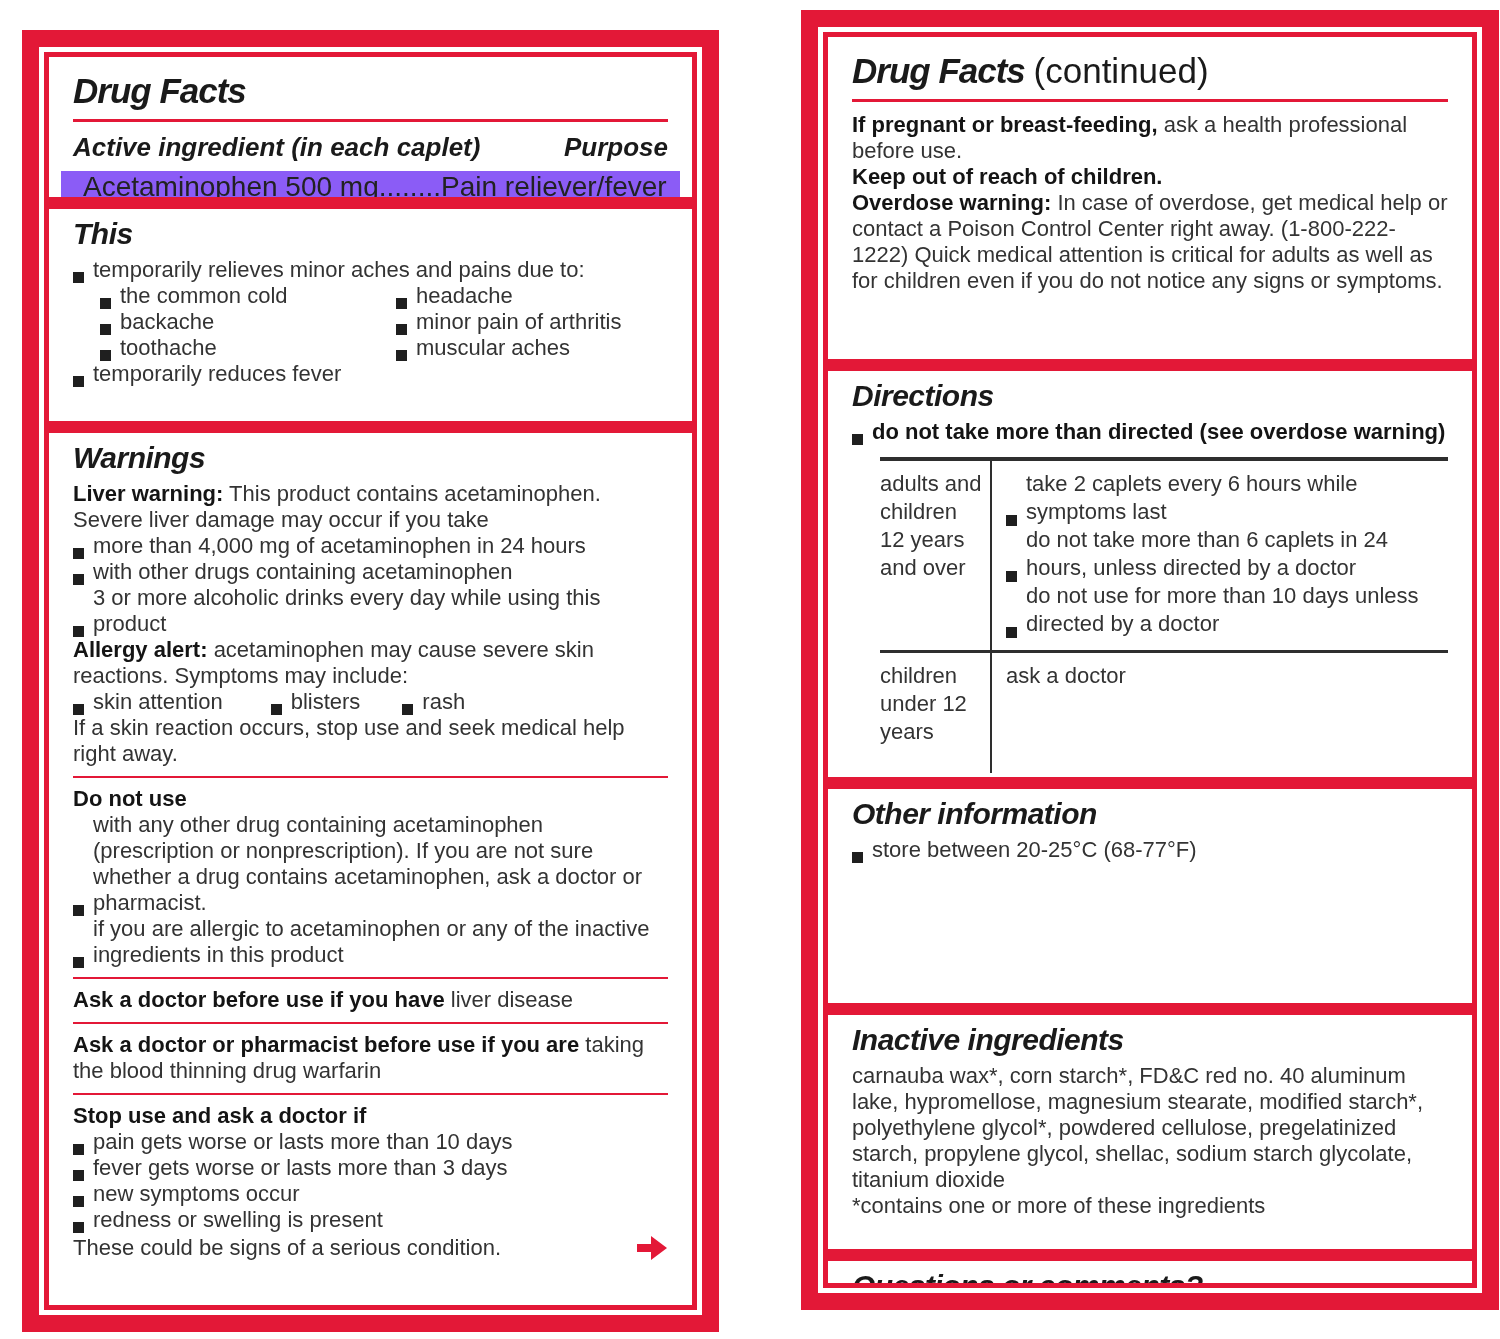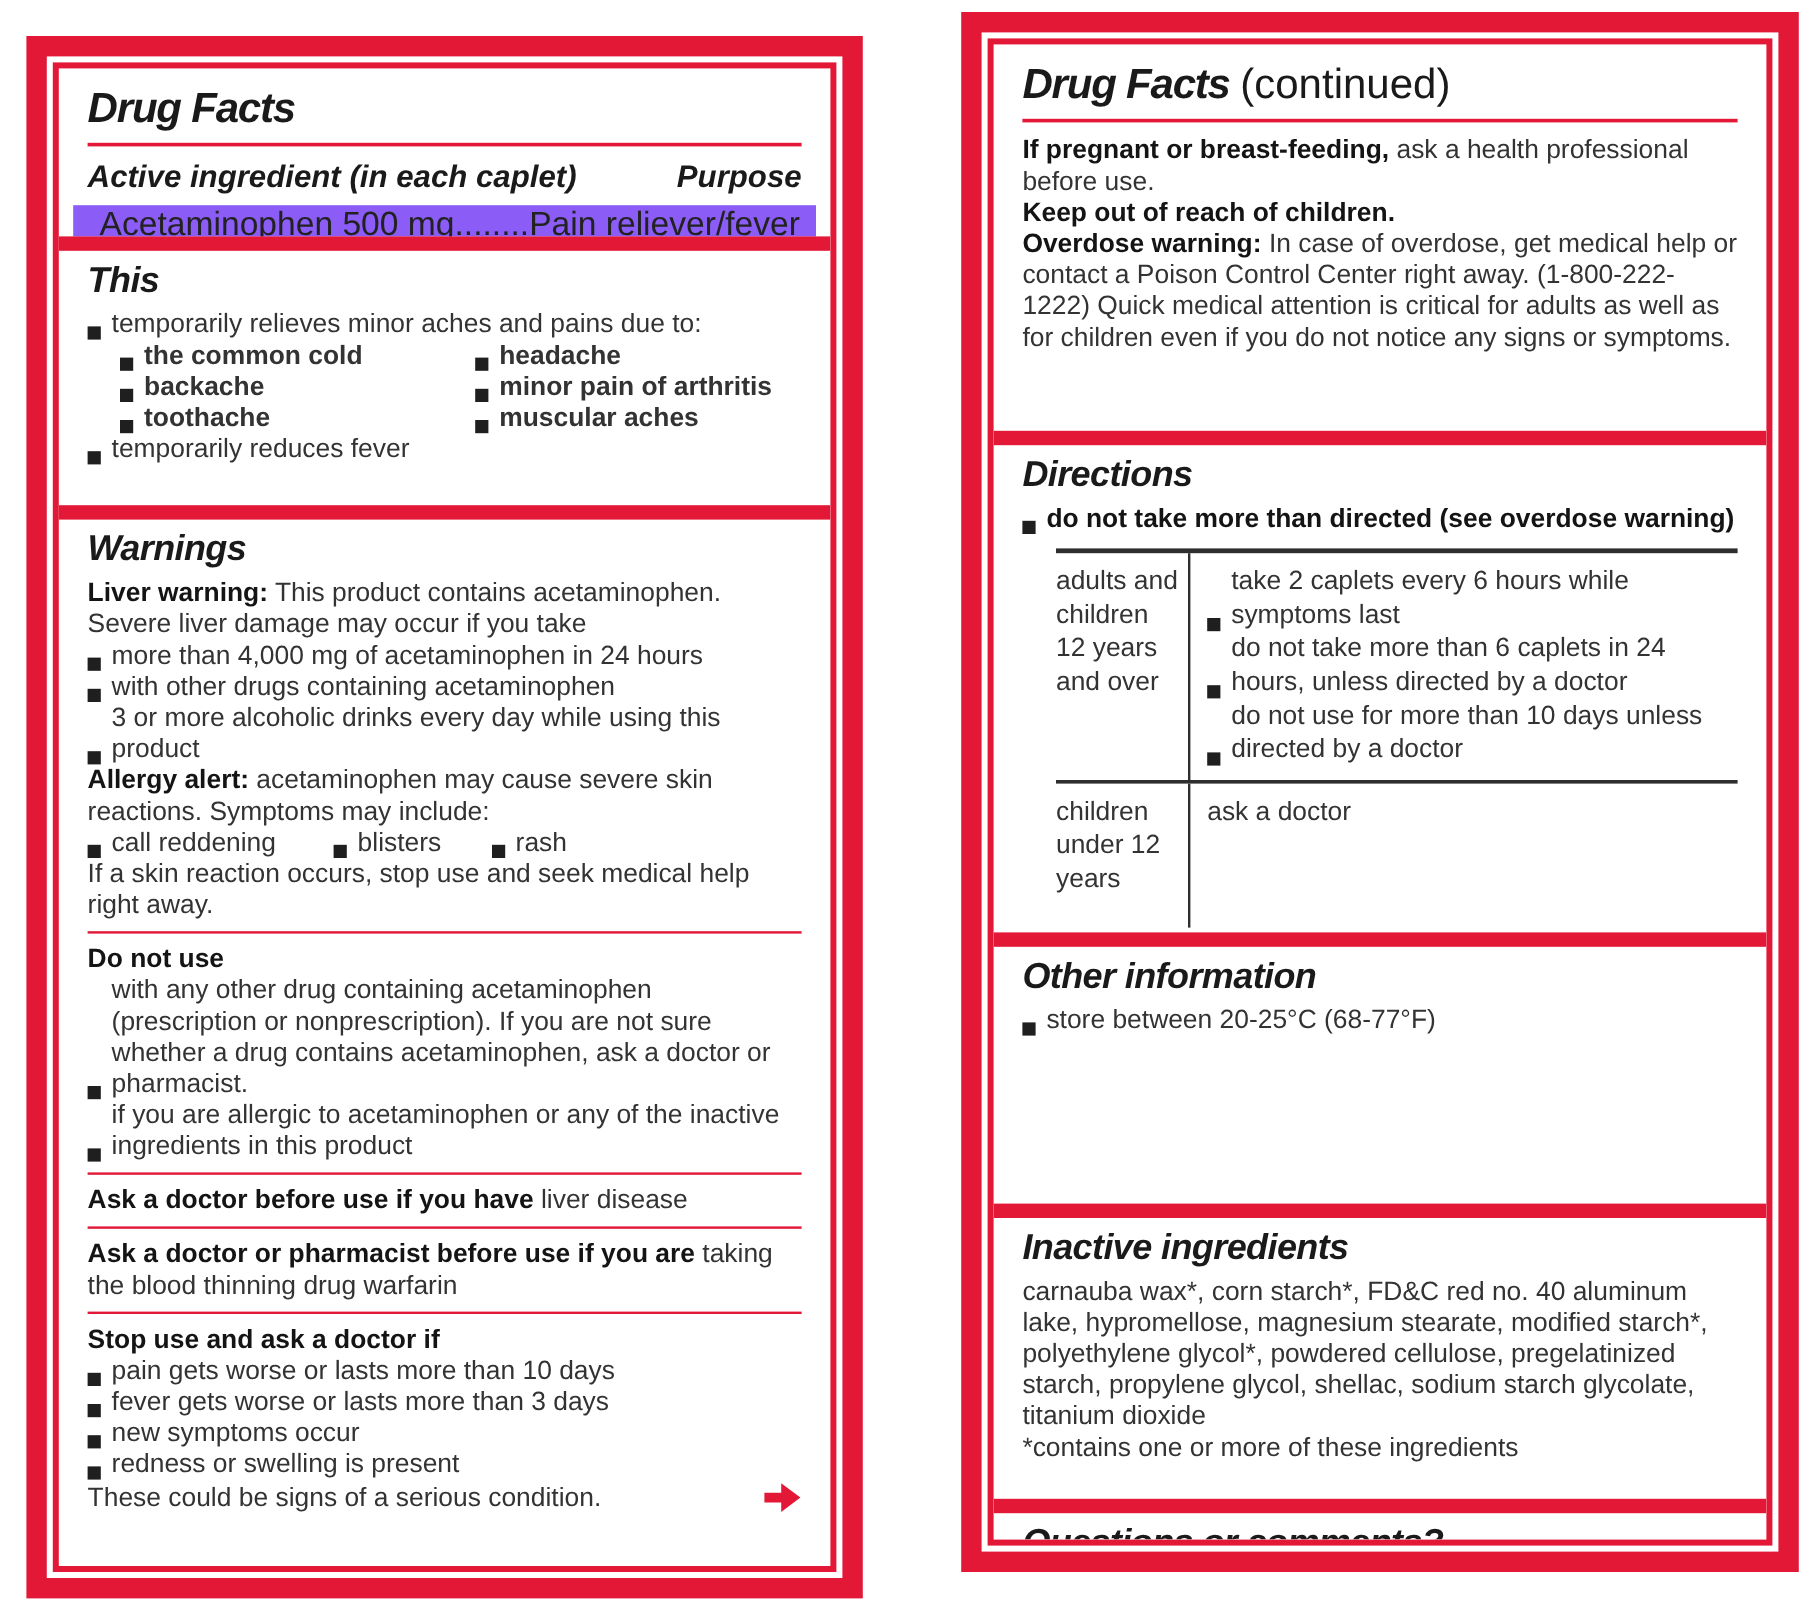--- a/index.html
+++ b/index.html
@@ -21,21 +21,21 @@
   .titlerule { border:none; border-top:3px solid #e31837; margin:8px 0 10px 0; }
   .thinrule { border:none; border-top:2px solid #e31837; margin:9px 0 8px 0; }
 
   .body, p.t { font-size:22px; line-height:26px; }
   b, .bold { color:#141414; }
   p.t { margin:0; }
 
   .li { display:flex; align-items:flex-end; font-size:22px; line-height:26px; }
   .sq { flex:none; width:11px; height:11px; background:#1f1f1f; margin:8px 9px 0 0; }
   .indent { margin-left:27px; }
-  .twocol { display:grid; grid-template-columns:296px 1fr; margin-left:27px;font-weight:bold; }
+  .twocol { display:grid; grid-template-columns:296px 1fr; margin-left:27px; }
   .boldline { font-weight:bold; color:#141414; }
 
   .ai-row { display:flex; justify-content:space-between; font-size:26px; font-weight:bold; font-style:italic; color:#1a1a1a; margin:2px 0 8px 0; }
   .hl { background:#8b5cf6; font-size:28px; line-height:30px; color:#222; margin:0 -12px; padding:1px 10px 3px 22px; }
 
   .symptoms { display:flex; }
   .symptoms .li { margin-right:0; }
   .symptoms .gap1 { width:48px; } .symptoms .gap2 { width:42px; }
 
   .lastline { display:flex; justify-content:space-between; align-items:center; font-size:22px; line-height:26px; margin-top:2px; }
@@ -125,21 +125,21 @@
         </div>
       <div class="li">
           <span class="sq"></span>
           <span>3 or more alcoholic drinks every day while using this product</span>
         </div>
 
       <p class="t"><b>Allergy alert:</b> <span>acetaminophen may cause severe skin reactions. Symptoms may include:</span></p>
       <div class="symptoms">
         <div class="li">
             <span class="sq"></span>
-            <span>call reddening</span>
+            <span>skin attention</span>
           </div>
         <div class="gap1"></div>
         <div class="li">
             <span class="sq"></span>
             <span>blisters</span>
           </div>
         <div class="gap2"></div>
         <div class="li">
             <span class="sq"></span>
             <span>rash</span>

